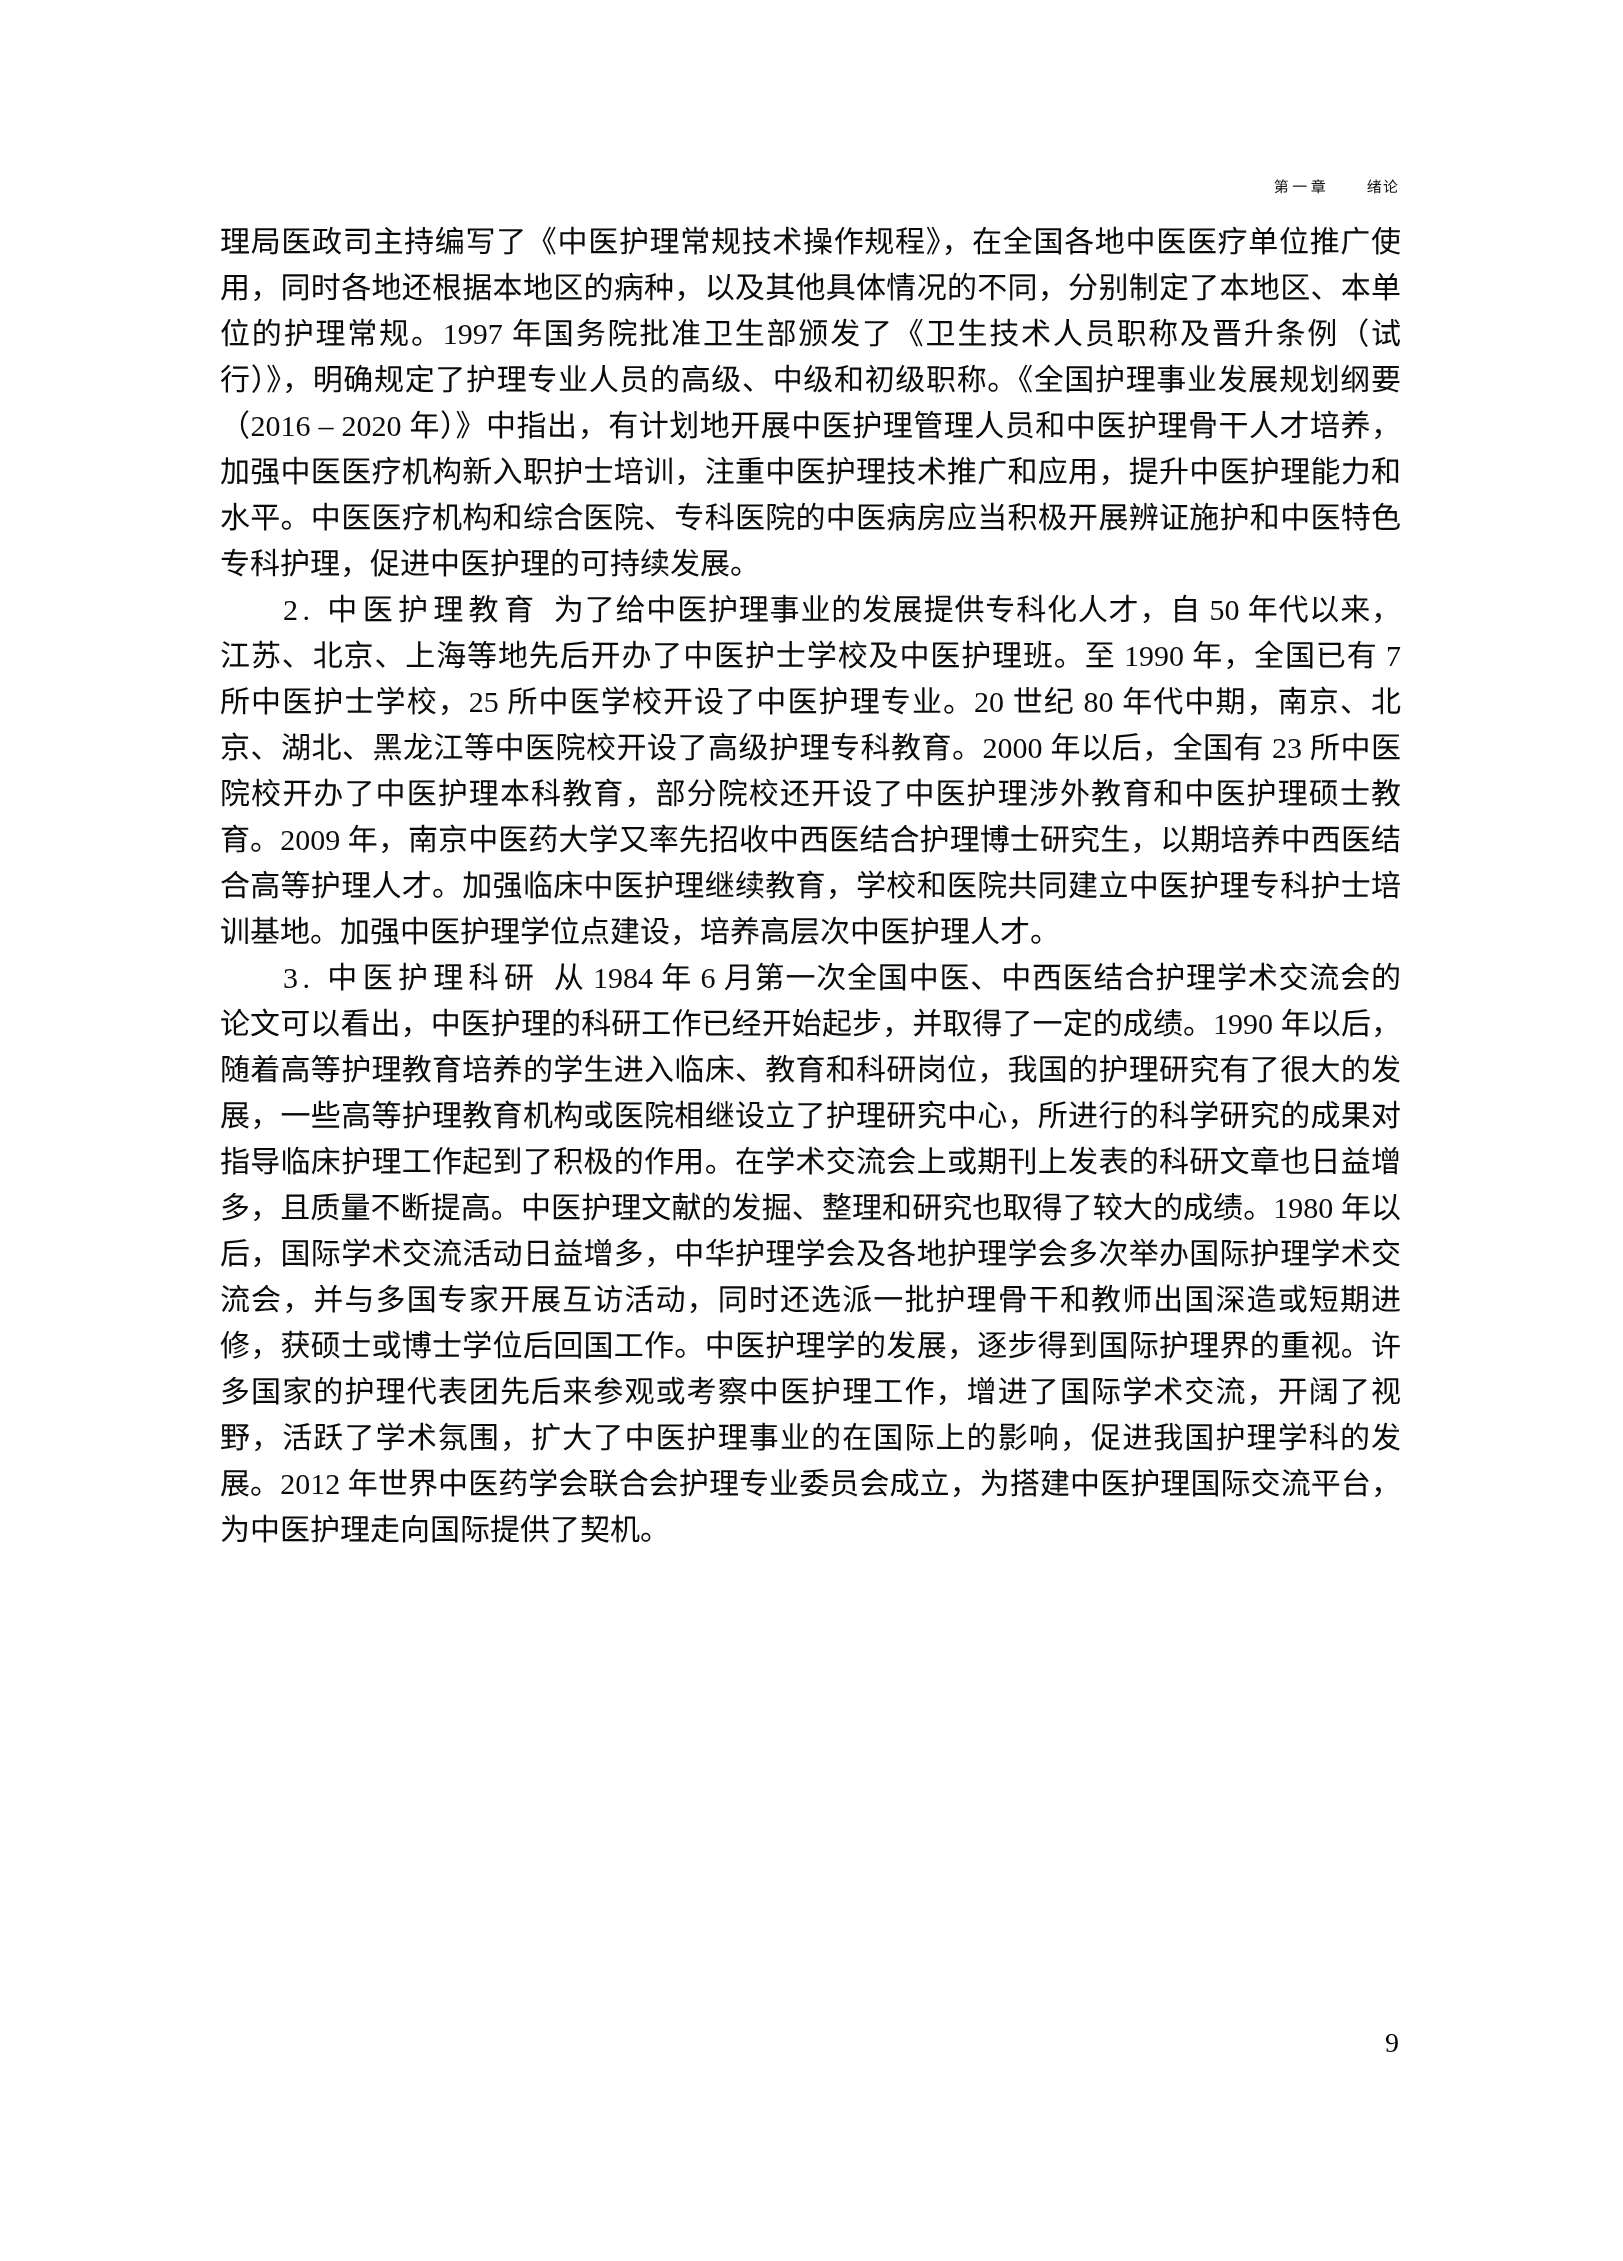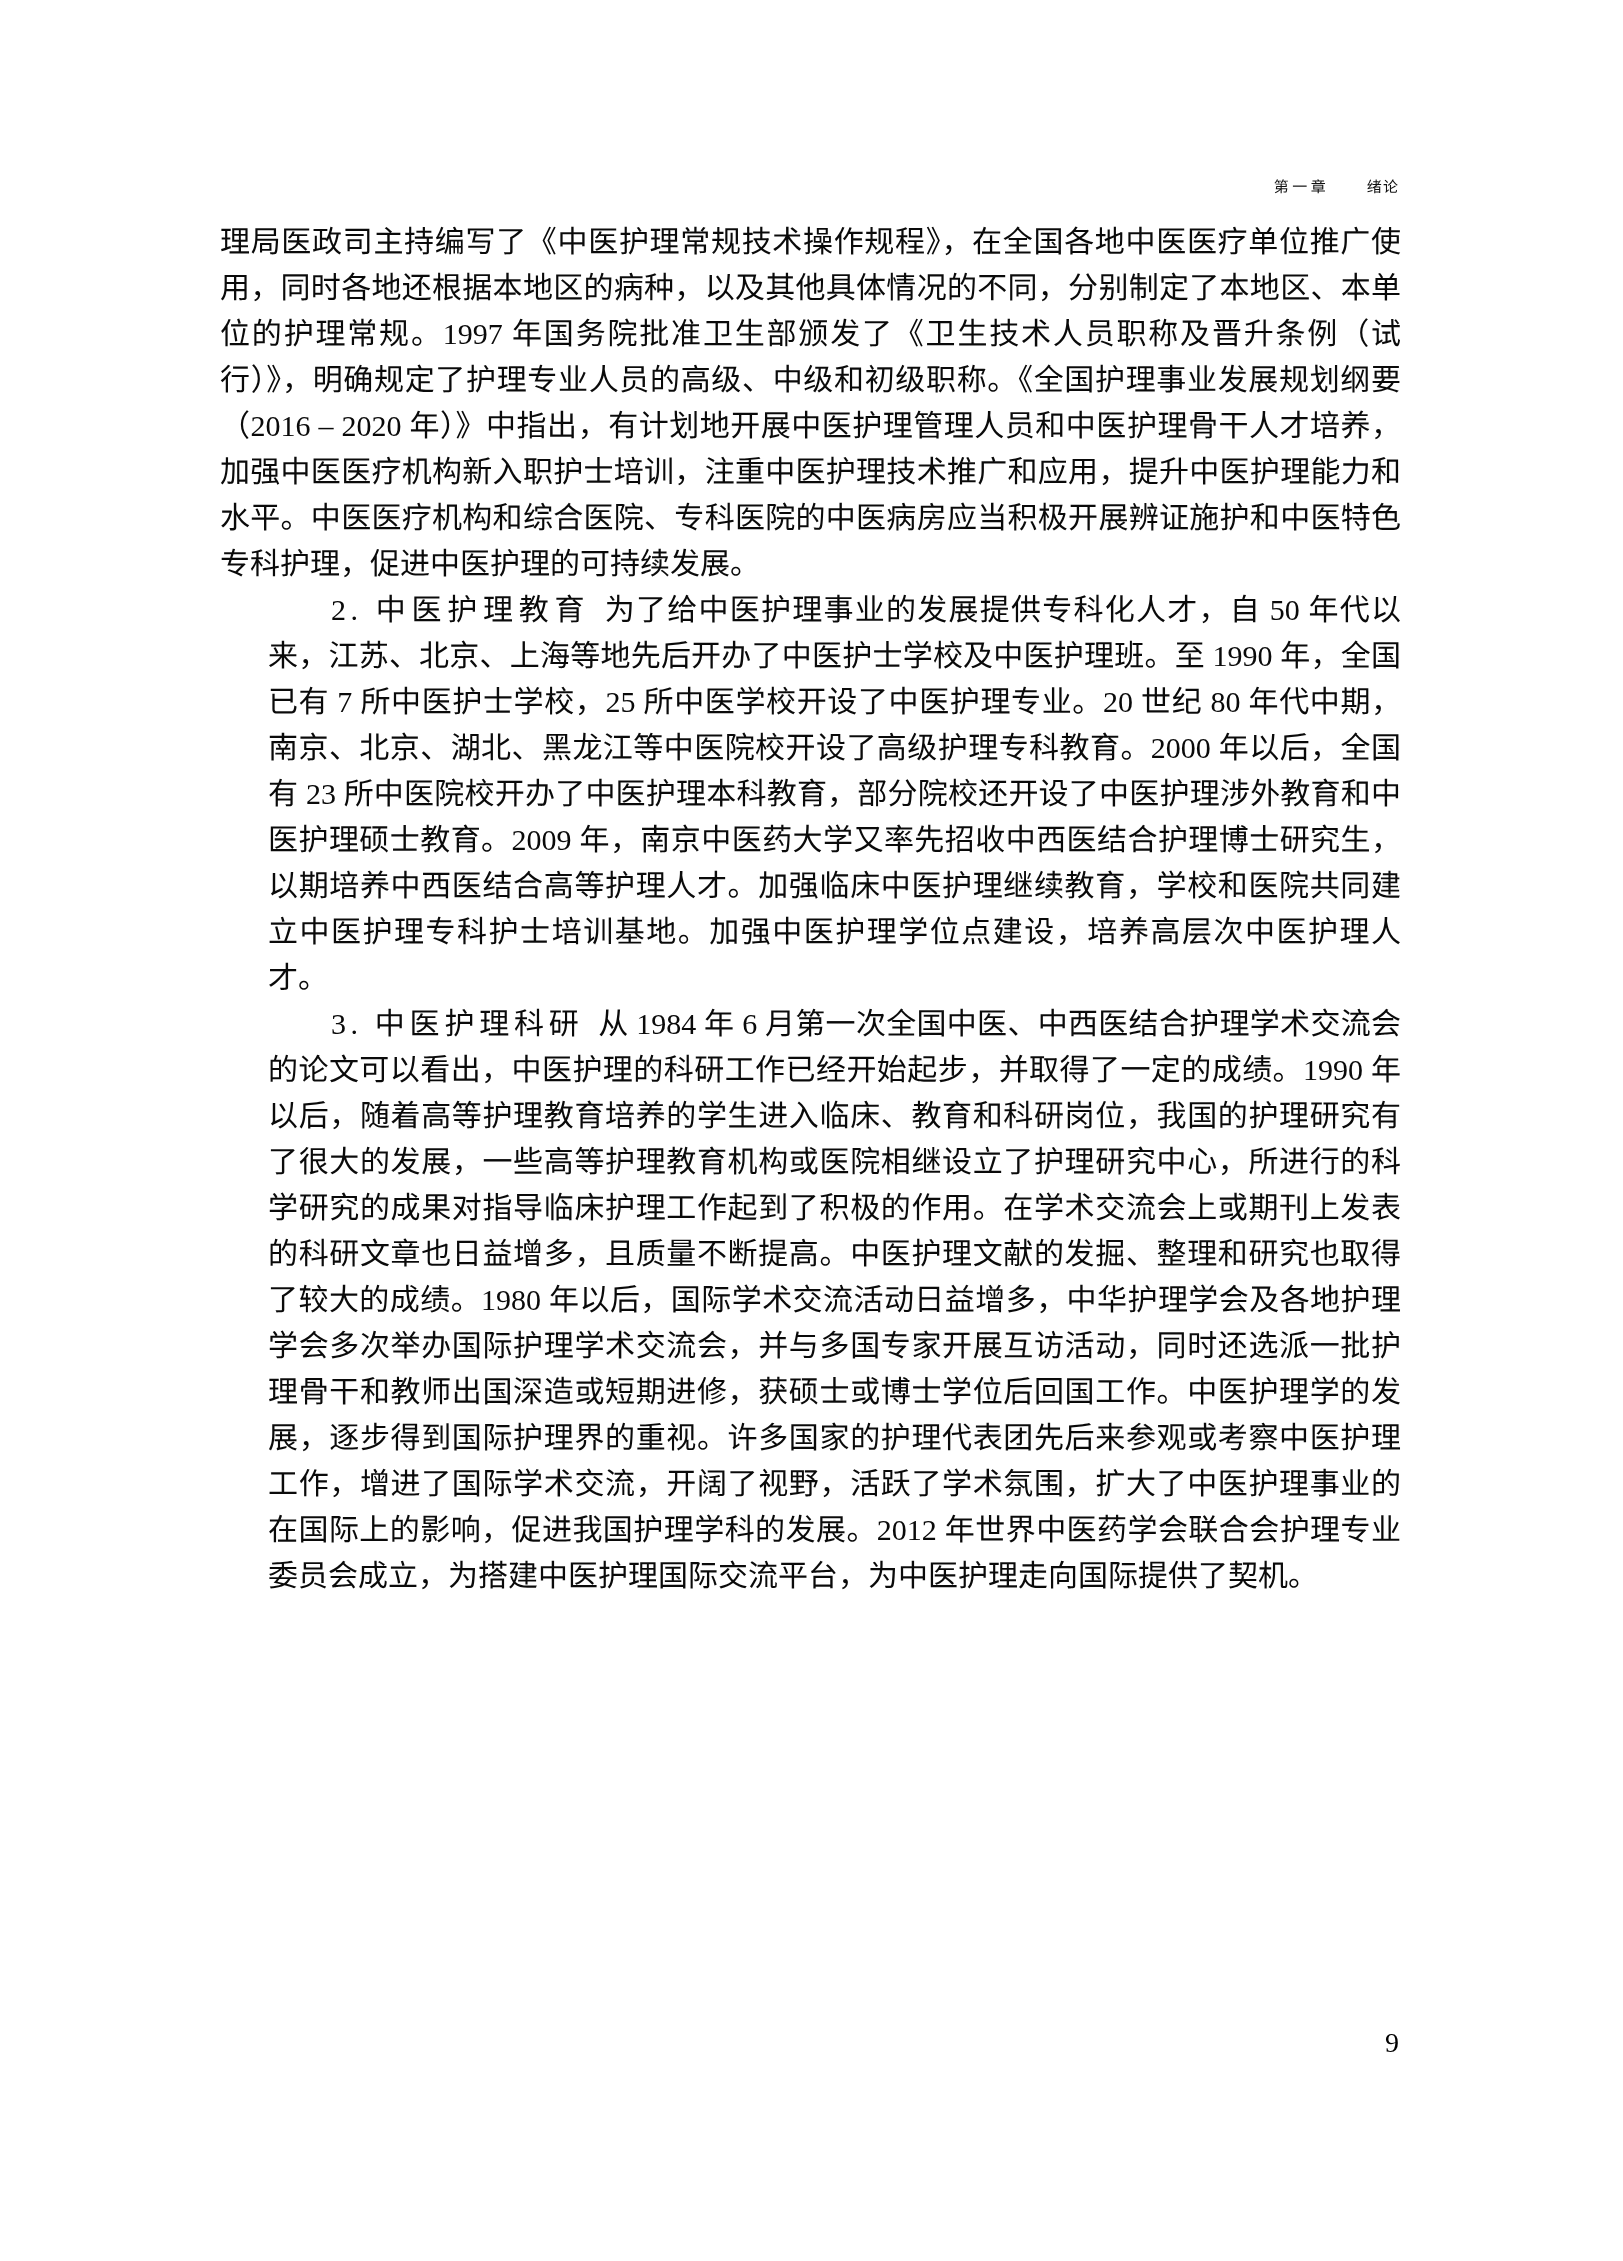--- a/index.html
+++ b/index.html
@@ -54,21 +54,20 @@
     font-size: 30px;
     line-height: 46px;
     text-align: justify;
     text-justify: inter-ideograph;
     letter-spacing: 0px;
     color: #0a0a0a;
     font-family: "Liberation Serif", "DejaVu Serif", serif;
   }
   p.indent {
     text-indent: 63px;
-    margin-left: 48px;
   }
   .run-label {
     letter-spacing: 4.5px;
     padding-right: 14.6px;
   }
   
   .section-heading {
     position: absolute;
     left: 220px;
     top: 1783px;

